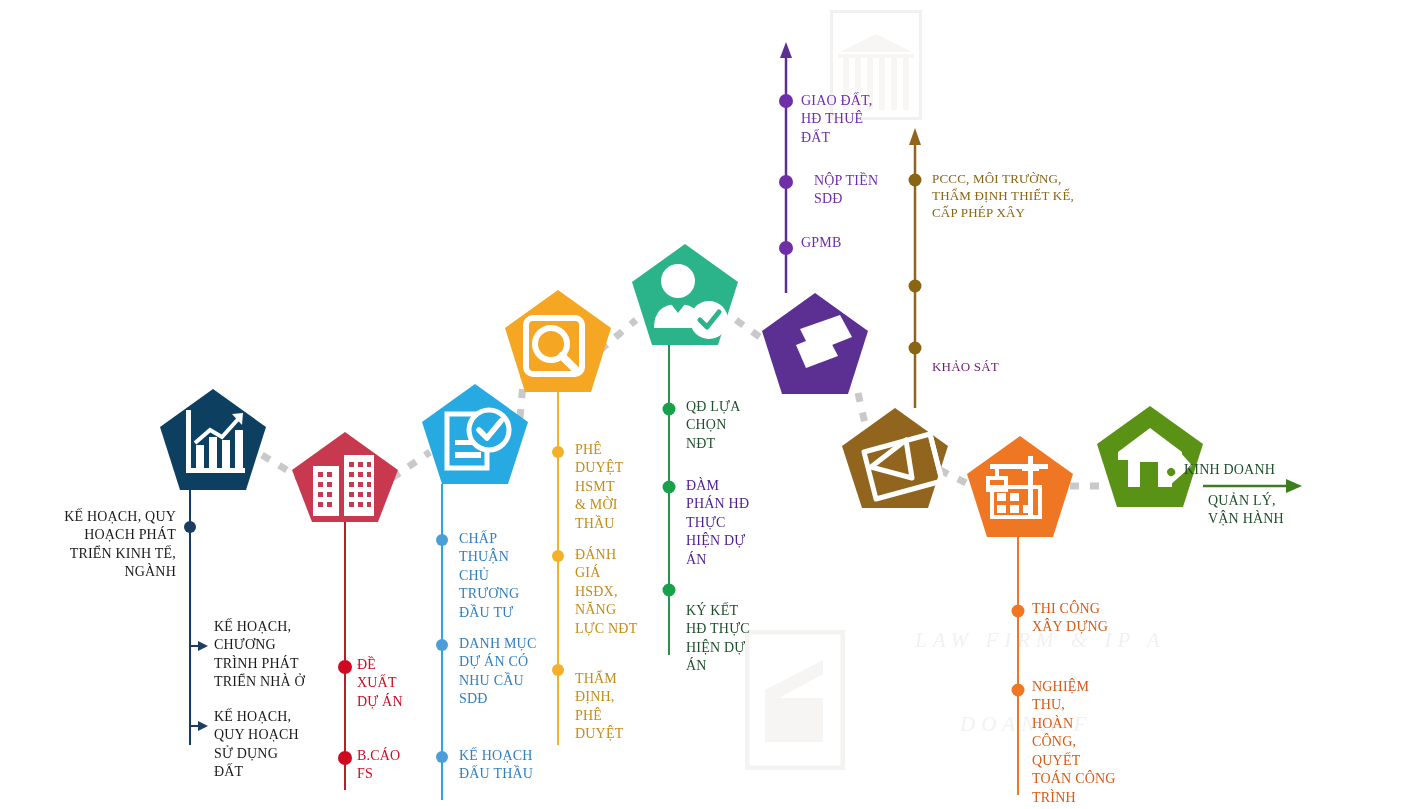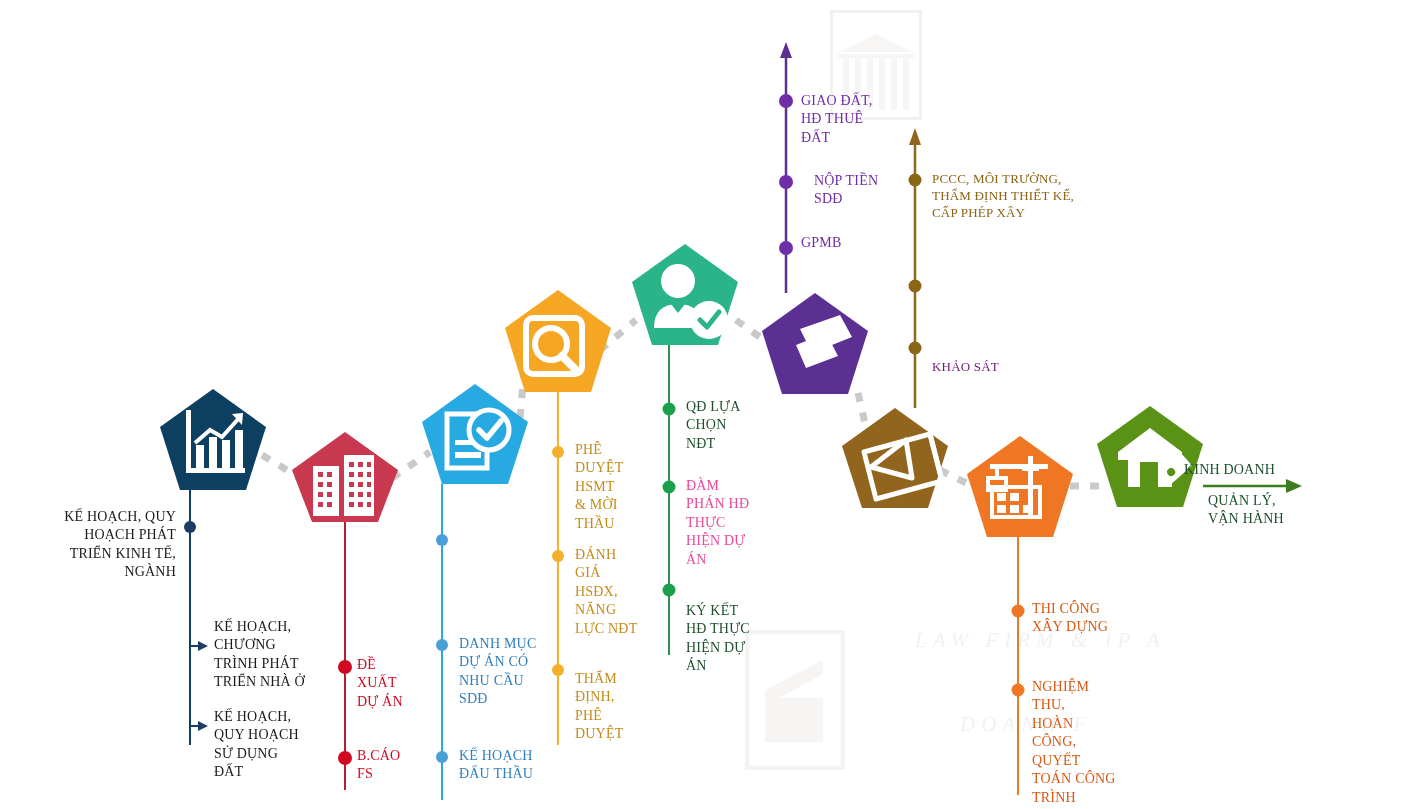--- a/index.html
+++ b/index.html
@@ -277,20 +277,25 @@
 QUY HOẠCH
 SỬ DỤNG
 ĐẤT</div>
 
   <div class="lbl" style="left:357px;top:656px;width:80px;color:#cf0a20;">ĐỀ
 XUẤT
 DỰ ÁN</div>
   <div class="lbl" style="left:357px;top:747px;width:80px;color:#cf0a20;">B.CÁO
 FS</div>
 
+  <div class="lbl" style="left:459px;top:530px;width:82px;color:#2f7fc1;">CHẤP
+THUẬN
+CHỦ
+TRƯƠNG
+ĐẦU TƯ</div>
   <div class="lbl" style="left:459px;top:635px;width:86px;color:#2f7fc1;">DANH MỤC
 DỰ ÁN CÓ
 NHU CẦU
 SDĐ</div>
   <div class="lbl" style="left:459px;top:747px;width:92px;color:#2f7fc1;">KẾ HOẠCH
 ĐẤU THẦU</div>
 
   <div class="lbl" style="left:575px;top:441px;width:70px;color:#c58c17;">PHÊ
 DUYỆT
 HSMT
@@ -302,21 +307,21 @@
 NĂNG
 LỰC NĐT</div>
   <div class="lbl" style="left:575px;top:670px;width:70px;color:#c58c17;">THẨM
 ĐỊNH,
 PHÊ
 DUYỆT</div>
 
   <div class="lbl" style="left:686px;top:398px;width:80px;color:#1d4f2b;">QĐ LỰA
 CHỌN
 NĐT</div>
-  <div class="lbl" style="left:686px;top:477px;width:82px;color:#ec4899;">ĐÀM
+  <div class="lbl" style="left:686px;top:477px;width:82px;color:#4c1d95;">ĐÀM
 PHÁN HĐ
 THỰC
 HIỆN DỰ
 ÁN</div>
   <div class="lbl" style="left:686px;top:602px;width:82px;color:#1d4f2b;">KÝ KẾT
 HĐ THỰC
 HIỆN DỰ
 ÁN</div>
 
   <div class="lbl" style="left:801px;top:92px;width:92px;color:#6f2da8;">GIAO ĐẤT,

